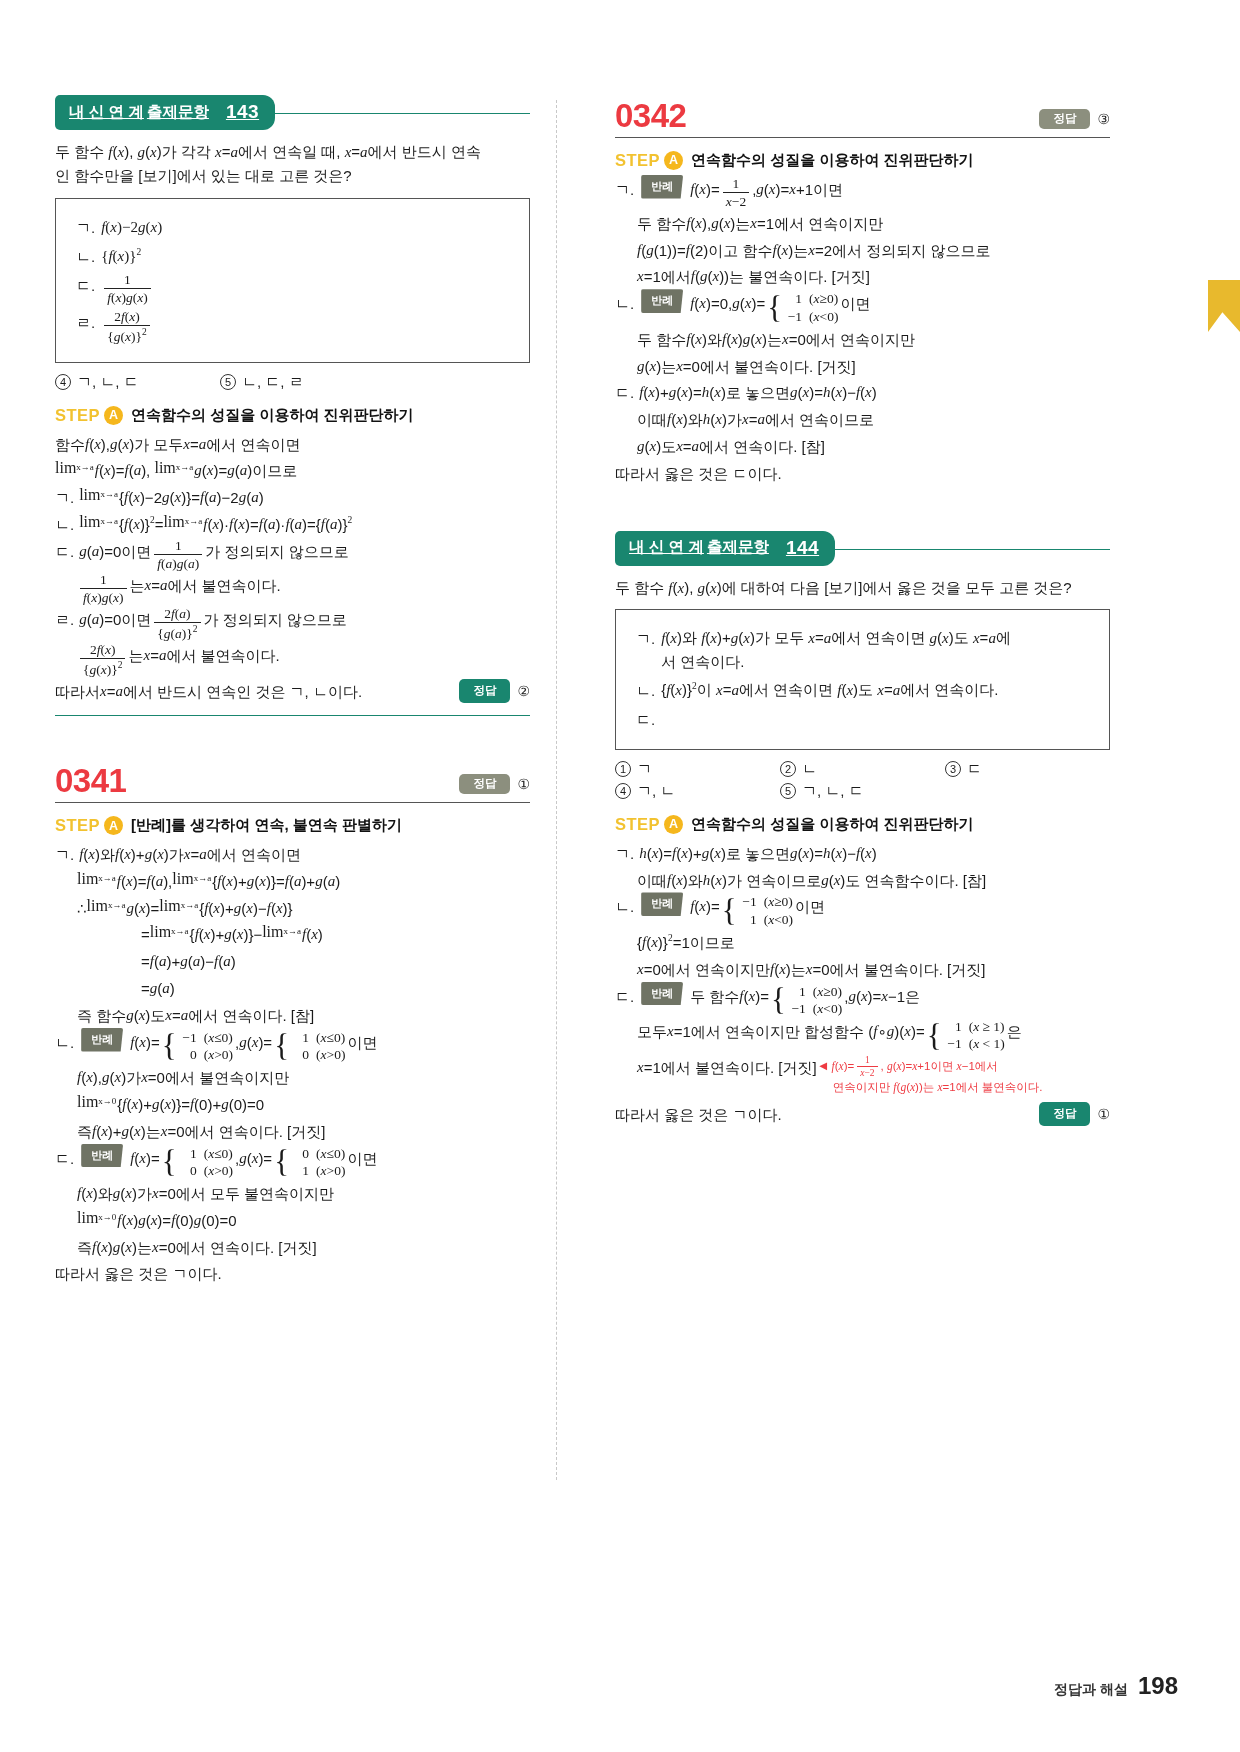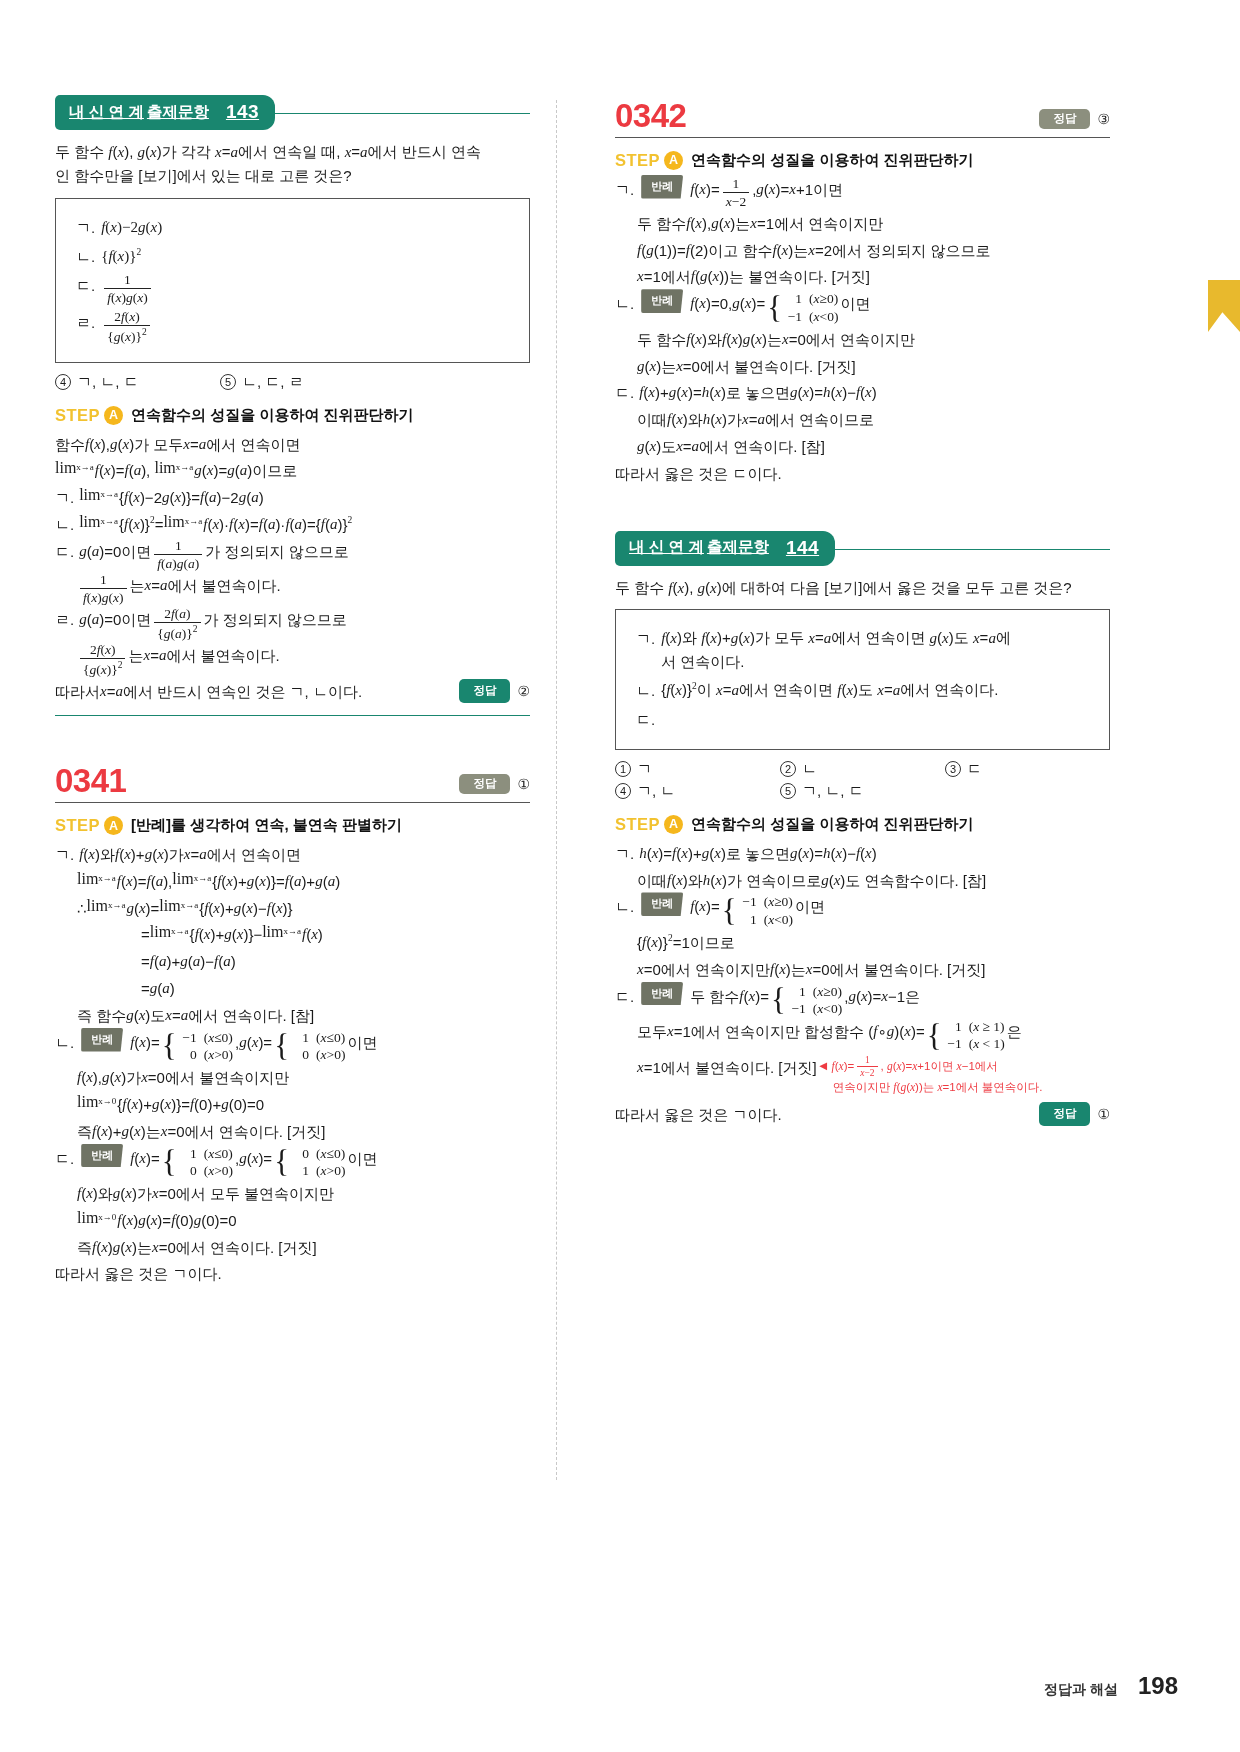--- a/index.html
+++ b/index.html
@@ -199,21 +199,21 @@
   }
   .annot .arrow { font-size:13px; margin-right:2px; }
   .annot .l2 { display:block; padding-left:16px;}
 
   
   .sep { border-top:1.1px solid #19866f; margin:11px 0 0; }
 
   
   .footer {
     position:absolute; right:62px; bottom:52px;
-    display:flex; align-items:baseline; gap:20px;margin-top:44px;
+    display:flex; align-items:baseline; gap:10px;margin-top:44px;
   }
   .footer .txt { font-size:14px; font-weight:bold; color:#333; }
   .footer .pg { font-size:24px; font-weight:bold; color:#222; }
 </style>
 </head>
 <body>
 
 <div class="page">
 
   <div class="side-tab"></div>

